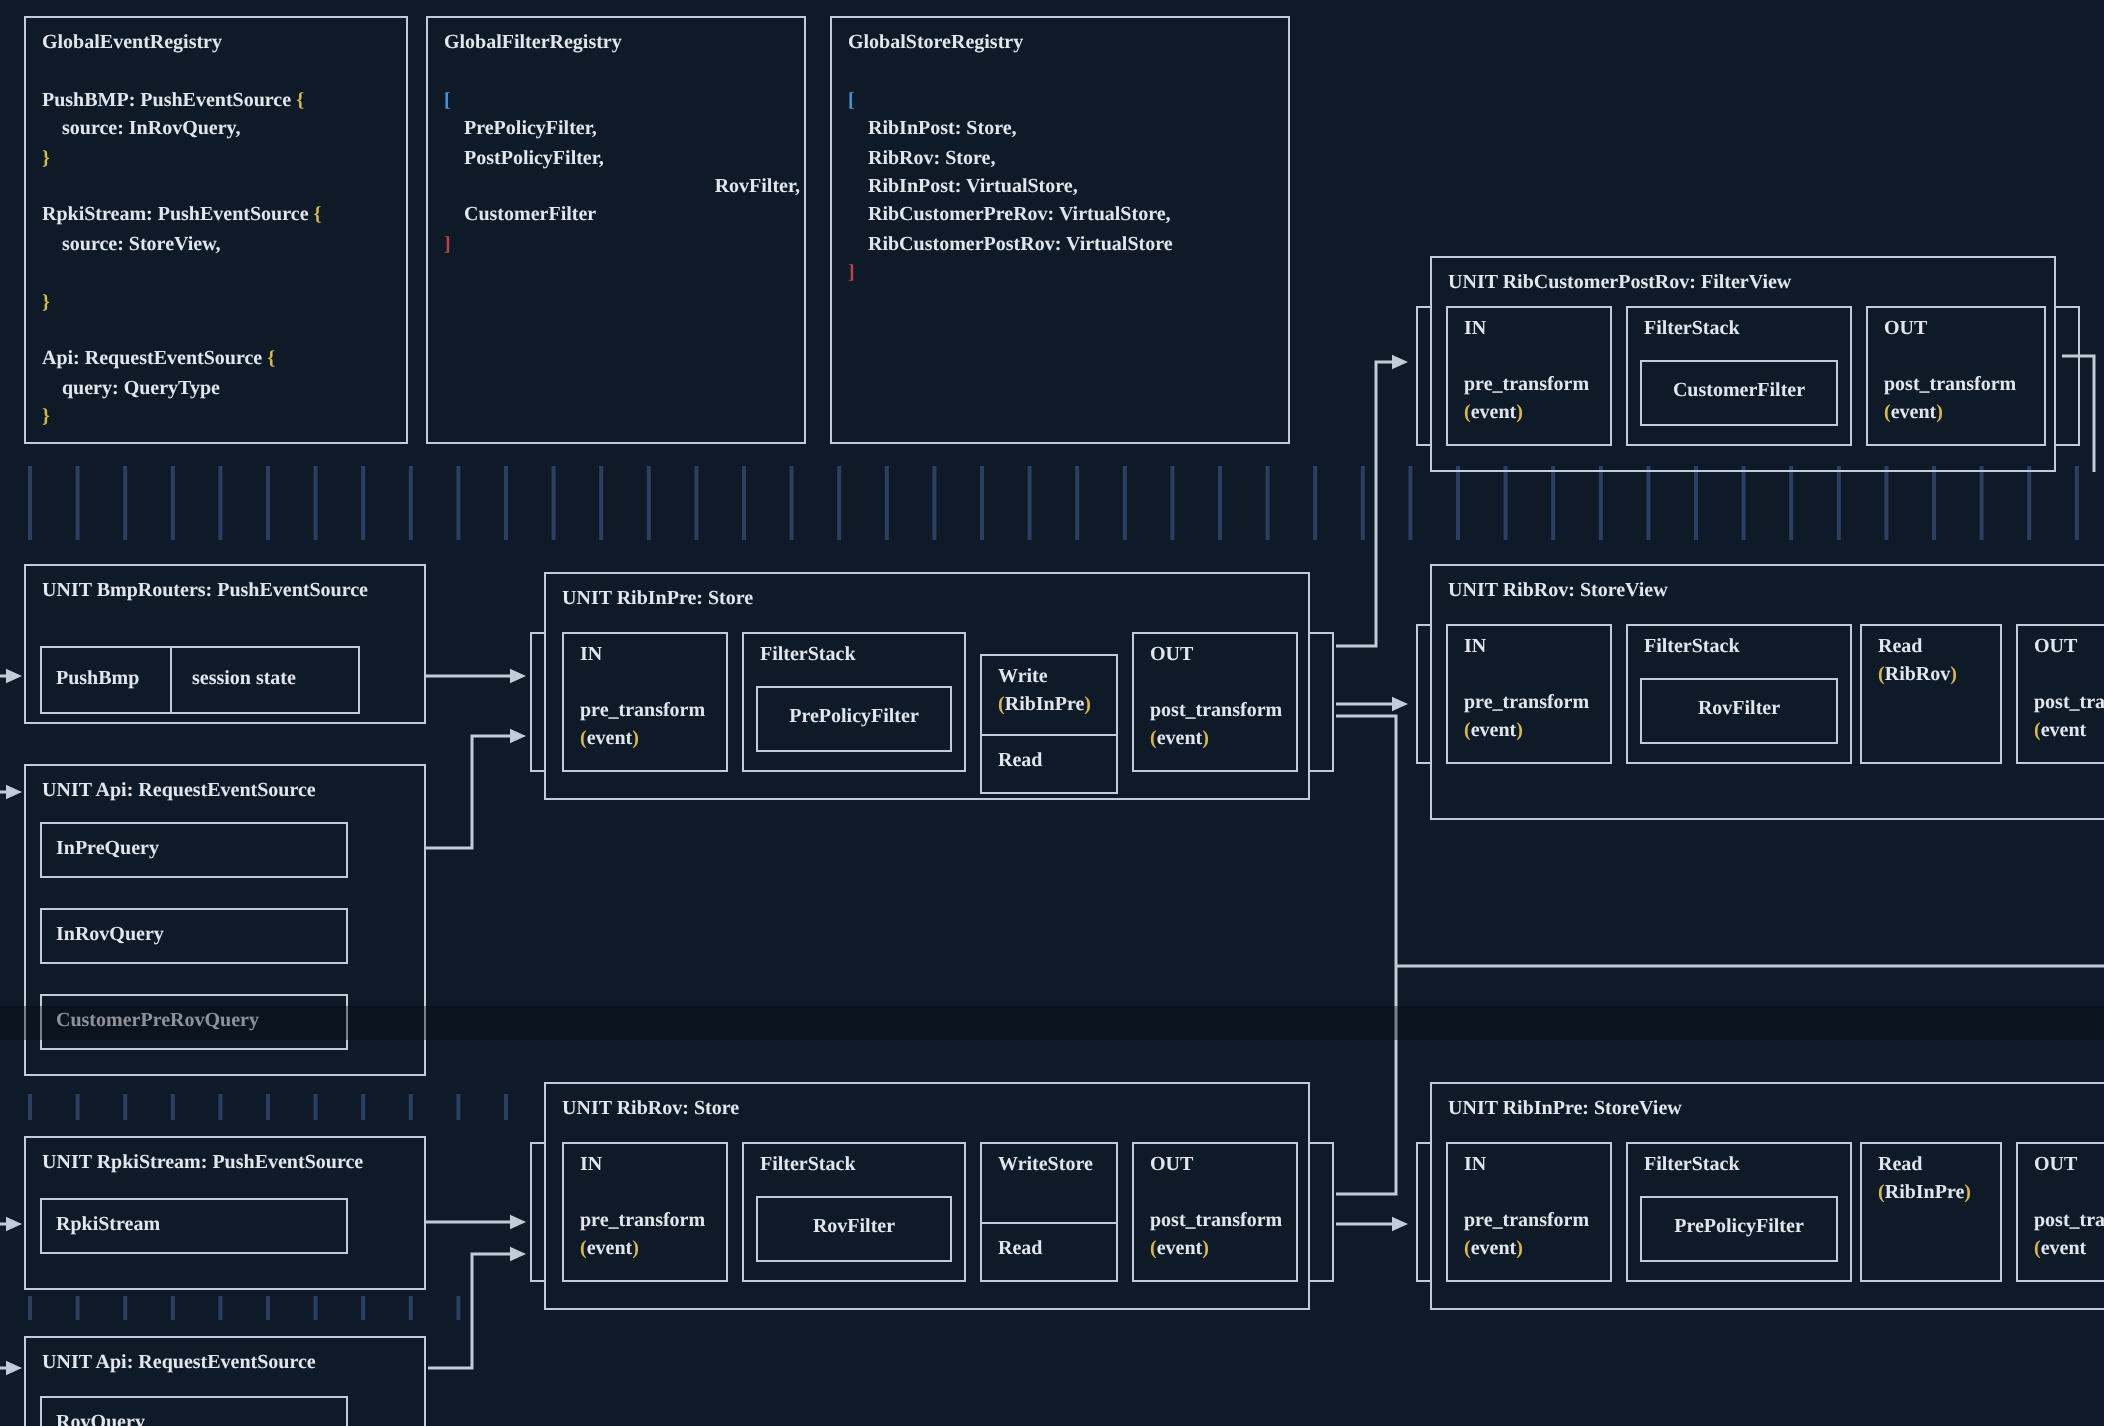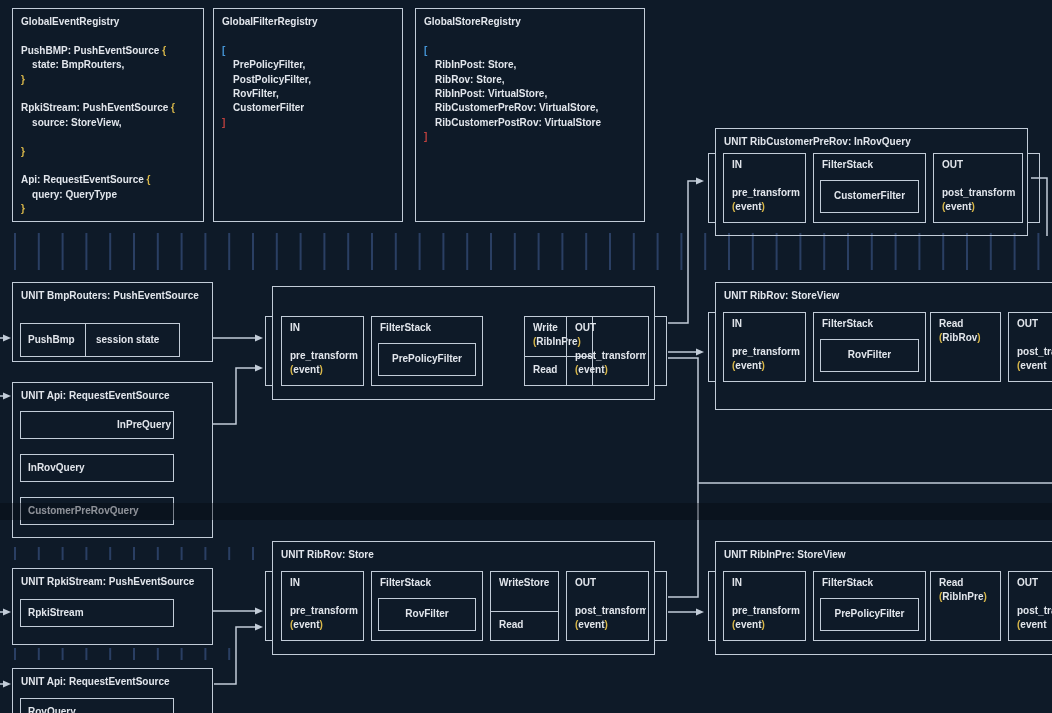--- a/index.html
+++ b/index.html
@@ -3,59 +3,59 @@
 <meta charset="utf-8">
 <style>
   :root{
     --bg:#0e1a28; --line:#c2ccd8; --fg:#e2e6ec;
     --yellow:#d9b84a; --blue:#4596d8; --red:#c0413f; --tick:#2a3f63;
   }
   html,body{margin:0;padding:0;background:var(--bg);}
   #canvas{
     position:relative; width:1052px; height:713px; overflow:hidden;
     background:var(--bg);
-    font-family:Liberation Sans, sans-serif;
+    font-family:Liberation Serif, serif;
     font-weight:bold; font-size:10px; color:var(--fg);
   }
   .box{position:absolute; border:1px solid var(--line); box-sizing:border-box; background:transparent;}
   .row{position:absolute; white-space:pre; height:14px; line-height:14px; left:8px; right:2px; overflow:hidden;}
   .rrow{position:absolute; white-space:pre; height:15px; line-height:15px; left:8px; right:2px; overflow:hidden;}
   .ctr{text-align:center; left:0; right:0;}
   .y{color:var(--yellow);} .b{color:var(--blue);} .r{color:var(--red);}
   svg{position:absolute; left:0; top:0; z-index:1;}
   .unit,.registry{z-index:2;}
   #band{position:absolute; left:0; width:1052px; z-index:3; background:rgba(4,9,16,0.38); pointer-events:none;}
 </style>
 </head>
 <body>
 
 <div id="canvas">
     <div class="box registry" style="left: 12px; top: 8px; width: 192px; height: 214px;">
       <div class="rrow" style="top: 5px;"><span>GlobalEventRegistry</span></div>
       <div class="rrow" style="top: 19.4px;"></div>
       <div class="rrow" style="top: 33.8px;"><span>PushBMP: PushEventSource </span><span class="y">{</span></div>
-      <div class="rrow" style="top: 48.2px;"><span>    state: BmpRouters,</span></div>
+      <div class="rrow" style="top: 48.2px;"><span>    source: InRovQuery,</span></div>
       <div class="rrow" style="top: 62.6px;"><span class="y">}</span></div>
       <div class="rrow" style="top: 77px;"></div>
       <div class="rrow" style="top: 91.4px;"><span>RpkiStream: PushEventSource </span><span class="y">{</span></div>
       <div class="rrow" style="top: 105.8px;"><span>    source: StoreView,</span></div>
       <div class="rrow" style="top: 120.2px;"></div>
       <div class="rrow" style="top: 134.6px;"><span class="y">}</span></div>
       <div class="rrow" style="top: 149px;"></div>
       <div class="rrow" style="top: 163.4px;"><span>Api: RequestEventSource </span><span class="y">{</span></div>
       <div class="rrow" style="top: 177.8px;"><span>    query: QueryType</span></div>
       <div class="rrow" style="top: 192.2px;"><span class="y">}</span></div>
     </div>
     <div class="box registry" style="left: 213px; top: 8px; width: 190px; height: 214px;">
       <div class="rrow" style="top: 5px;"><span>GlobalFilterRegistry</span></div>
       <div class="rrow" style="top: 19.4px;"></div>
       <div class="rrow" style="top: 33.8px;"><span class="b">[</span></div>
       <div class="rrow" style="top: 48.2px;"><span>    PrePolicyFilter,</span></div>
       <div class="rrow" style="top: 62.6px;"><span>    PostPolicyFilter,</span></div>
-      <div class="rrow" style="top: 77px;"><span>    RovFilter,</span></div>
+      <div class="rrow" style="top: 77px; text-align: right;"><span>    RovFilter,</span></div>
       <div class="rrow" style="top: 91.4px;"><span>    CustomerFilter</span></div>
       <div class="rrow" style="top: 105.8px;"><span class="r">]</span></div>
     </div>
     <div class="box registry" style="left: 415px; top: 8px; width: 230px; height: 214px;">
       <div class="rrow" style="top: 5px;"><span>GlobalStoreRegistry</span></div>
       <div class="rrow" style="top: 19.4px;"></div>
       <div class="rrow" style="top: 33.8px;"><span class="b">[</span></div>
       <div class="rrow" style="top: 48.2px;"><span>    RibInPost: Store,</span></div>
       <div class="rrow" style="top: 62.6px;"><span>    RibRov: Store,</span></div>
       <div class="rrow" style="top: 77px;"><span>    RibInPost: VirtualStore,</span></div>
@@ -71,21 +71,21 @@
         </div>
         <div style="position: absolute; left: 64px; top: 0px; width: 94px; height: 32px; border-left: 1px solid var(--line);">
           <div class="row" style="top: 9px; left: 10px;">session state</div>
         </div>
       </div>
     </div>
     <div class="box unit" style="left: 12px; top: 382px; width: 201px; height: 156px;">
       <div class="row" style="top: 6px;">UNIT Api: RequestEventSource</div>
       <div class="box" style="left: 7px; top: 28px; width: 154px; height: 28px;">
         <div style="position: absolute; left: 0px; top: 0px; width: 152px; height: 26px; border-left: none;">
-          <div class="row" style="top: 6px; left: 7px; text-align: right;">InPreQuery</div>
+          <div class="row" style="top: 6px; left: 7px;">InPreQuery</div>
         </div>
       </div>
       <div class="box" style="left: 7px; top: 71px; width: 154px; height: 28px;">
         <div style="position: absolute; left: 0px; top: 0px; width: 152px; height: 26px; border-left: none;">
           <div class="row" style="top: 6px; left: 7px;">InRovQuery</div>
         </div>
       </div>
       <div class="box" style="left: 7px; top: 114px; width: 154px; height: 28px;">
         <div style="position: absolute; left: 0px; top: 0px; width: 152px; height: 26px; border-left: none;">
           <div class="row" style="top: 6px; left: 7px;">CustomerPreRovQuery</div>
@@ -102,21 +102,21 @@
     </div>
     <div class="box unit" style="left: 12px; top: 668px; width: 201px; height: 50px;">
       <div class="row" style="top: 6px;">UNIT Api: RequestEventSource</div>
       <div class="box" style="left: 7px; top: 29px; width: 154px; height: 28px;">
         <div style="position: absolute; left: 0px; top: 0px; width: 152px; height: 26px; border-left: none;">
           <div class="row" style="top: 6px; left: 7px;">RovQuery</div>
         </div>
       </div>
     </div>
     <div class="box unit" style="left: 715px; top: 128px; width: 313px; height: 108px;">
-      <div class="row" style="top: 6px;">UNIT RibCustomerPreRov: InRovQuery</div>
+      <div class="row" style="top: 6px;">UNIT RibCustomerPostRov: FilterView</div>
       <div class="box" style="left: 7px; top: 24px; width: 83px; height: 70px;">
         <div class="row" style="top: 4px;"><span>IN</span></div>
         <div class="row" style="top: 18px;"></div>
         <div class="row" style="top: 32px;"><span>pre_transform</span></div>
         <div class="row" style="top: 46px;"><span class="y">(</span><span>event</span><span class="y">)</span></div>
       </div>
       <div class="box" style="left: 97px; top: 24px; width: 113px; height: 70px;">
         <div class="row" style="top: 4px;"><span>FilterStack</span></div>
         <div class="box" style="left: 6px; top: 26px; width: 99px; height: 33px;">
           <div class="row ctr" style="top: 8px;">CustomerFilter</div>
@@ -125,33 +125,34 @@
       <div class="box" style="left: 217px; top: 24px; width: 90px; height: 70px;">
         <div class="row" style="top: 4px;"><span>OUT</span></div>
         <div class="row" style="top: 18px;"></div>
         <div class="row" style="top: 32px;"><span>post_transform</span></div>
         <div class="row" style="top: 46px;"><span class="y">(</span><span>event</span><span class="y">)</span></div>
       </div>
       <div class="box" style="left: -8px; top: 24px; width: 8px; height: 70px;"></div>
       <div class="box" style="left: 311px; top: 24px; width: 13px; height: 70px;"></div>
     </div>
     <div class="box unit" style="left: 272px; top: 286px; width: 383px; height: 114px;">
+      <div class="row" style="top: 6px;">UNIT RibInPre: Store</div>
       <div class="box" style="left: 8px; top: 29px; width: 83px; height: 70px;">
         <div class="row" style="top: 4px;"><span>IN</span></div>
         <div class="row" style="top: 18px;"></div>
         <div class="row" style="top: 32px;"><span>pre_transform</span></div>
         <div class="row" style="top: 46px;"><span class="y">(</span><span>event</span><span class="y">)</span></div>
       </div>
       <div class="box" style="left: 98px; top: 29px; width: 112px; height: 70px;">
         <div class="row" style="top: 4px;"><span>FilterStack</span></div>
         <div class="box" style="left: 6px; top: 26px; width: 98px; height: 33px;">
           <div class="row ctr" style="top: 8px;">PrePolicyFilter</div>
         </div>
       </div>
-      <div class="box" style="left: 217px; top: 29px; width: 69px; height: 70px; margin-left: 34px;">
+      <div class="box" style="left: 217px; top: 40px; width: 69px; height: 70px;">
         <div class="row" style="top: 4px;"><span>Write</span></div>
         <div class="row" style="top: 18px;"><span class="y">(</span><span>RibInPre</span><span class="y">)</span></div>
         <div style="position: absolute; left: -1px; right: -1px; top: 39px; border-top: 1px solid var(--line);"></div>
         <div class="row" style="top: 46px;"><span>Read</span></div>
       </div>
       <div class="box" style="left: 293px; top: 29px; width: 83px; height: 70px;">
         <div class="row" style="top: 4px;"><span>OUT</span></div>
         <div class="row" style="top: 18px;"></div>
         <div class="row" style="top: 32px;"><span>post_transform</span></div>
         <div class="row" style="top: 46px;"><span class="y">(</span><span>event</span><span class="y">)</span></div>

